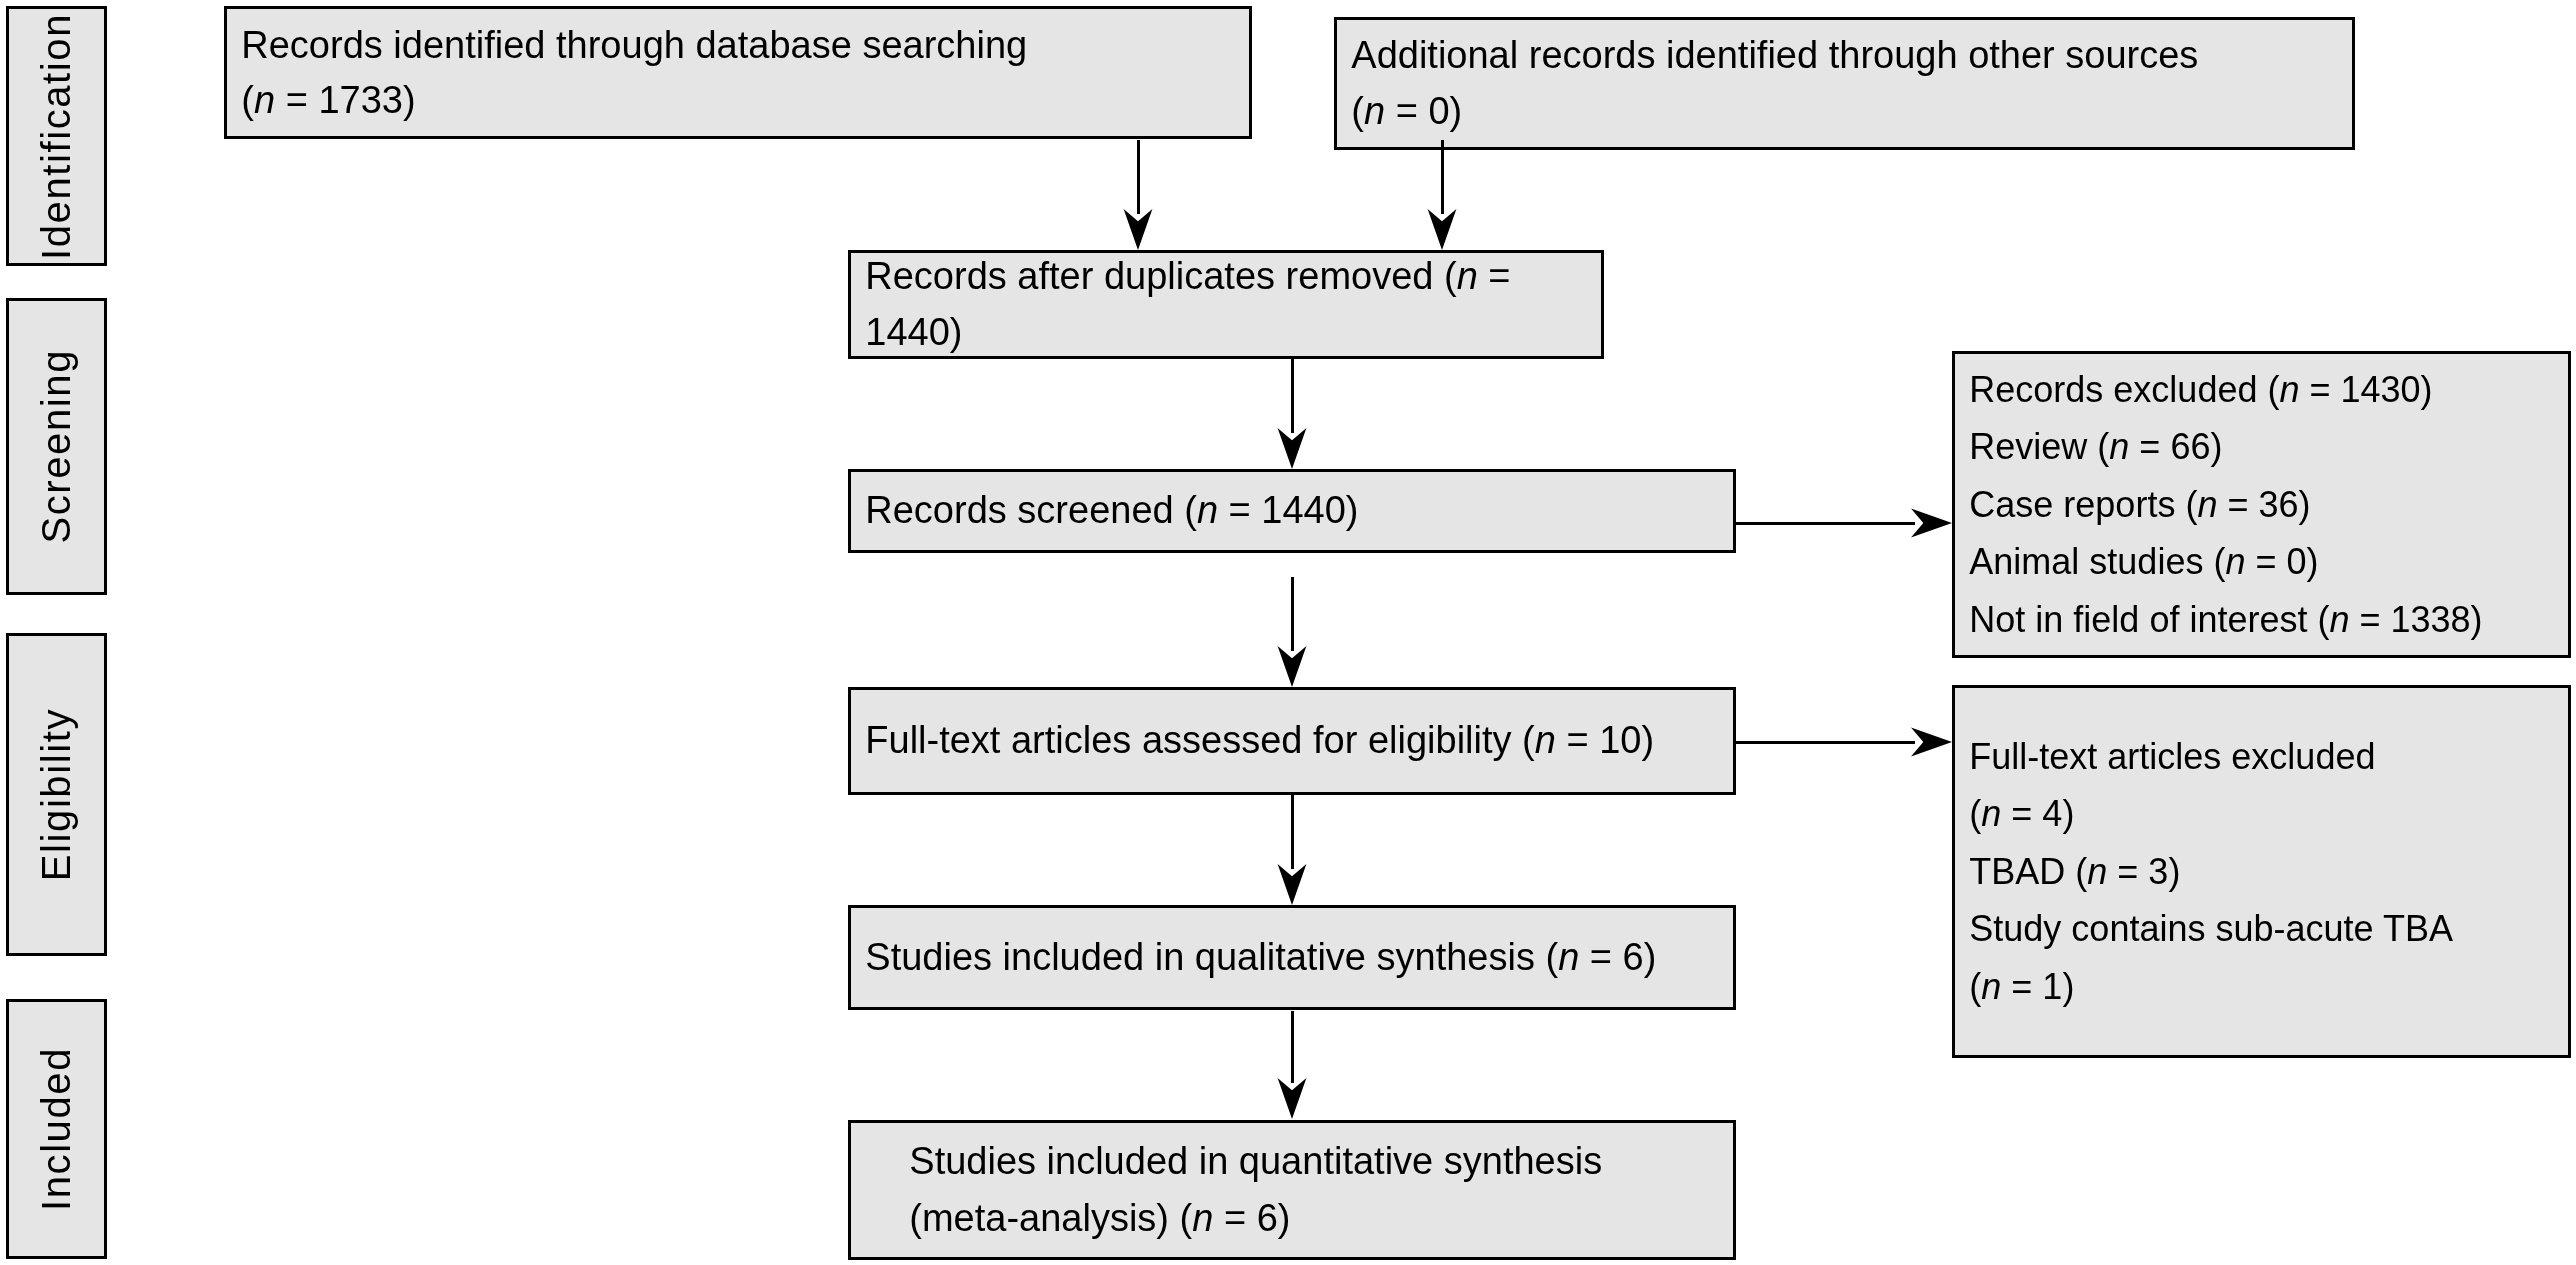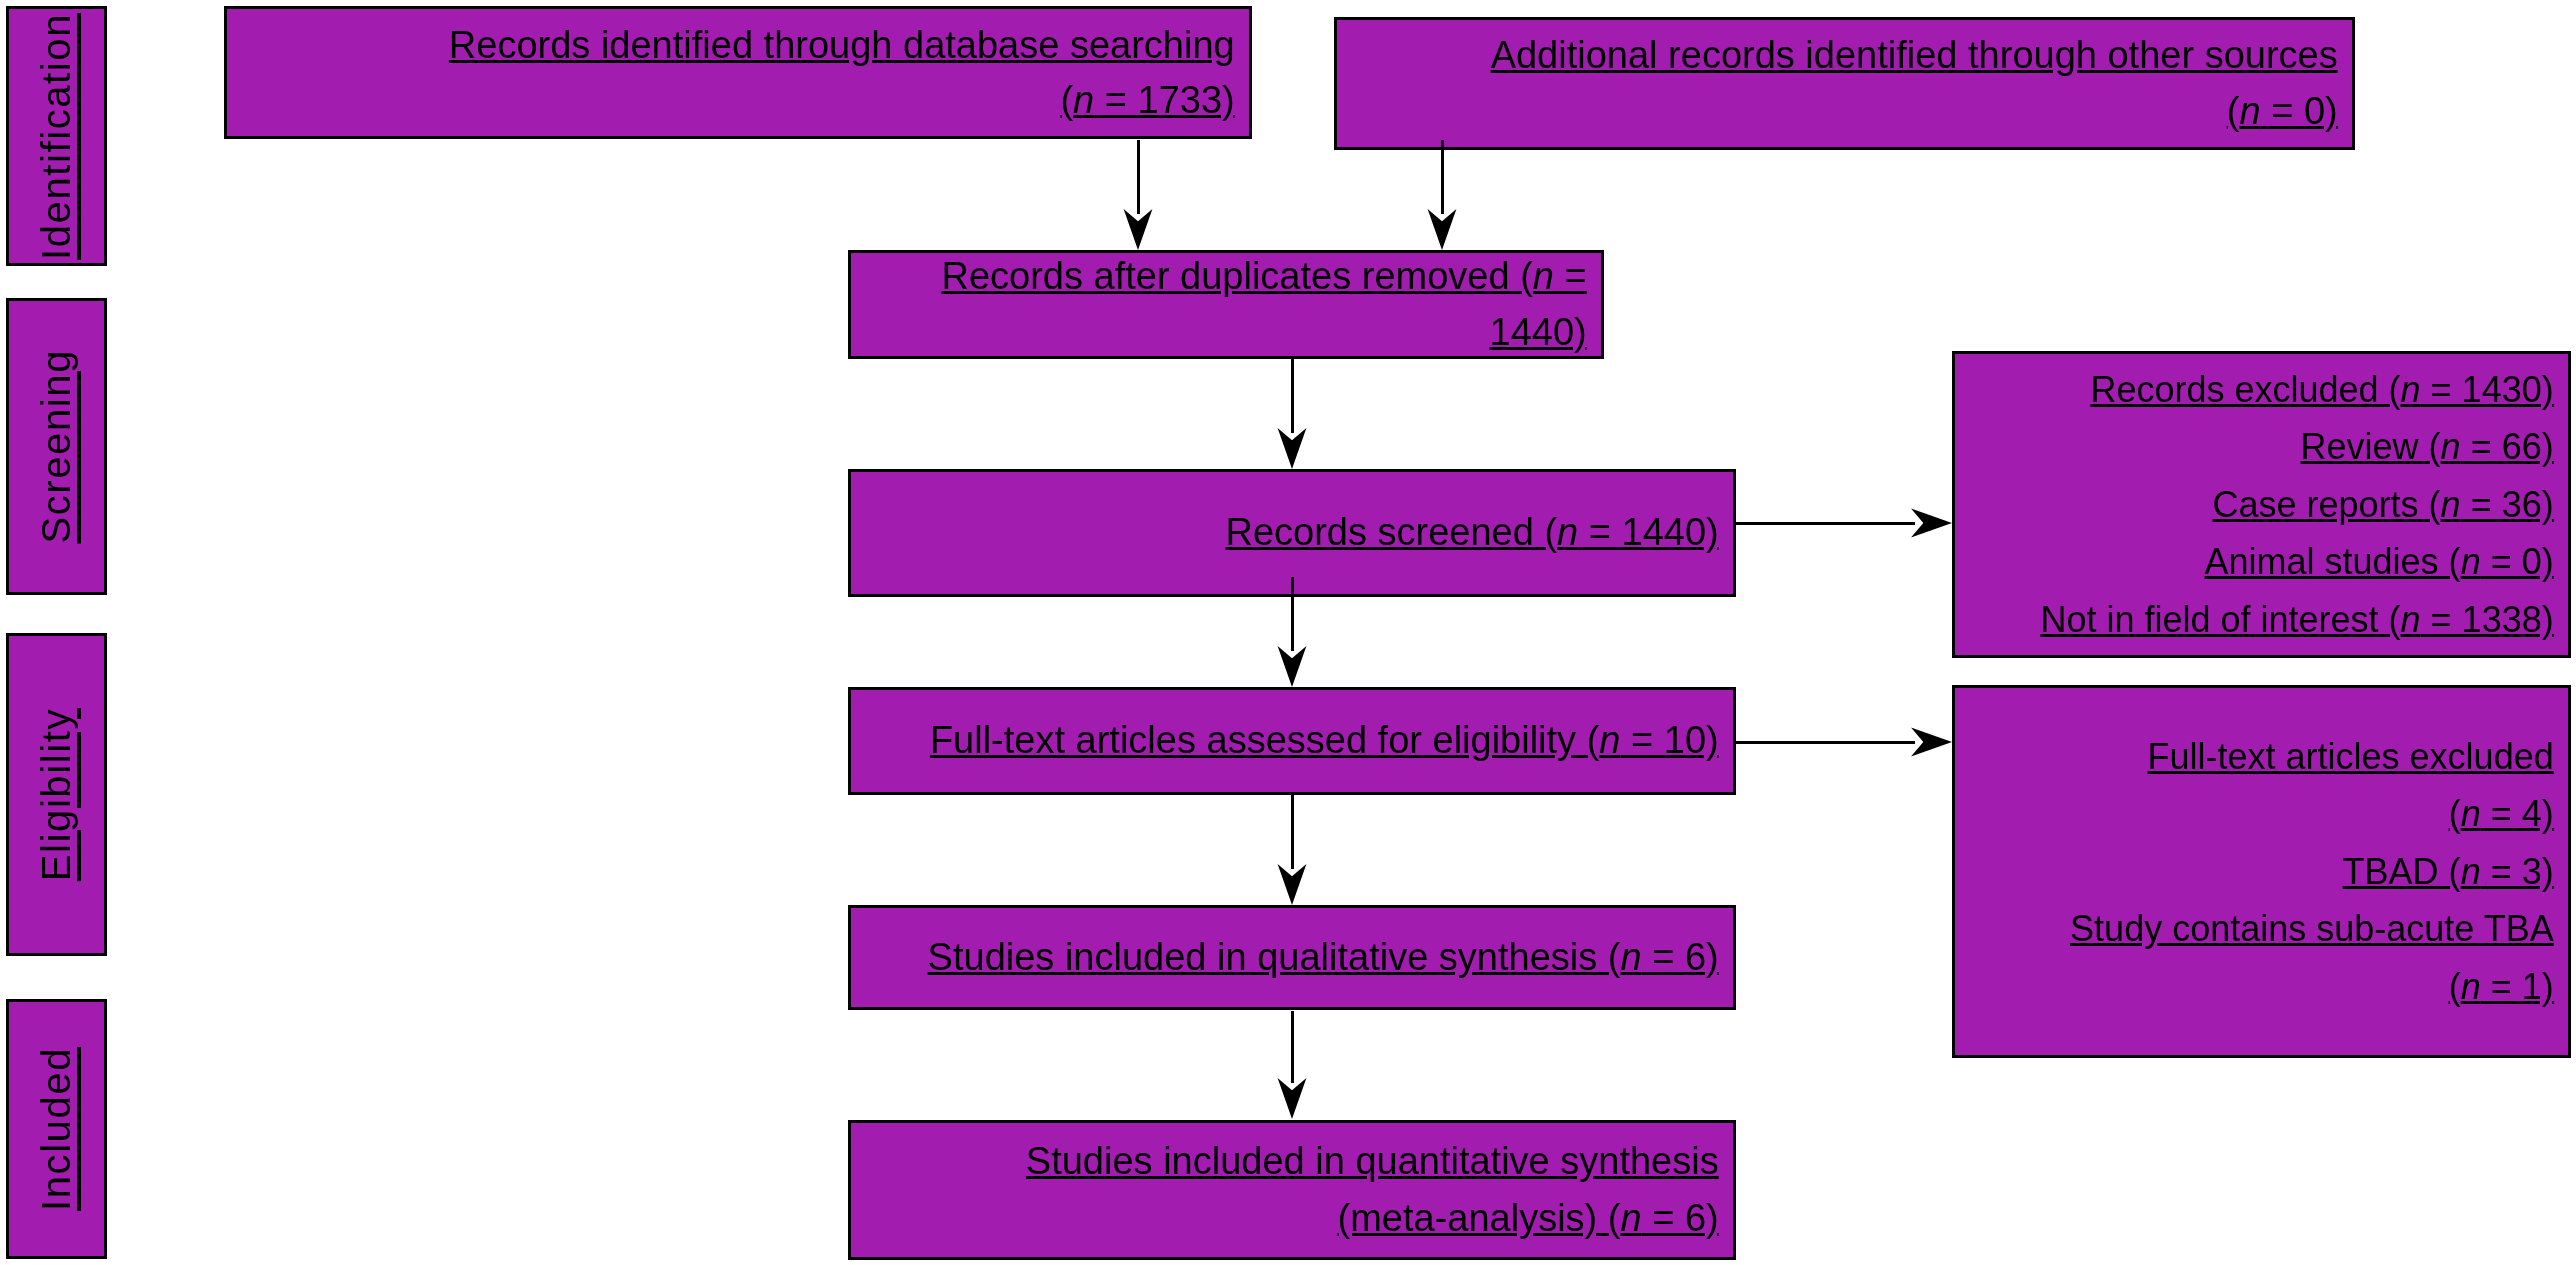--- a/index.html
+++ b/index.html
@@ -1,19 +1,19 @@
 <!DOCTYPE html>
 <html style="font-size:12.7px"><head>
 <meta charset="utf-8">
 <style>
   html,body{margin:0;padding:0;background:#ffffff;}
   #canvas{position:relative;width:2576px;height:1265px;background:#ffffff;
           font-family:"Liberation Sans","DejaVu Sans",sans-serif;color:#000;overflow:hidden;}
-  .box{position:absolute;box-sizing:border-box;border:3.2px solid #000;background:#a21caf;
-       display:flex;align-items:center;justify-content:center;text-align:right;text-decoration:underline;}
+  .box{position:absolute;box-sizing:border-box;border:3.2px solid #000;background:#e5e5e5;
+       display:flex;align-items:center;justify-content:center;text-align:left;}
   .flow{font-size:38px;line-height:1.45;}
   .rightbox{font-size:36px;line-height:1.6;}
   .twoline{line-height:1.5;padding-left:44px;}
   .side{font-size:40px;letter-spacing:1.6px;}
   .vtext{writing-mode:vertical-rl;transform:rotate(180deg);white-space:nowrap;}
   .lines{width:100%;padding:0 14.3px;}
   i.nvar{font-style:italic;}
   .vline{position:absolute;width:3.2px;background:#000;}
   .hline{position:absolute;height:3.2px;background:#000;}
   .head-down{position:absolute;width:30px;height:41px;background:#000;
@@ -50,21 +50,21 @@
         <div class="line">Additional records identified through other sources</div>
         <div class="line">(<i class="nvar">n</i> = 0)</div>
       </div>
   </div>
 
   <div class="box flow" style="left:848px;top:250px;width:756px;height:109px">
     <div class="lines">
         <div class="line">Records after duplicates removed (<i class="nvar">n</i> = 1440)</div>
       </div>
   </div>
-  <div class="box flow" style="left:848px;top:469px;width:888px;height:128px">
+  <div class="box flow" style="left:848px;top:469px;width:888px;height:84px">
     <div class="lines">
         <div class="line">Records screened (<i class="nvar">n</i> = 1440)</div>
       </div>
   </div>
   <div class="box flow" style="left:848px;top:687px;width:888px;height:108px">
     <div class="lines">
         <div class="line">Full-text articles assessed for eligibility (<i class="nvar">n</i> = 10)</div>
       </div>
   </div>
   <div class="box flow" style="left:848px;top:905px;width:888px;height:105px">

